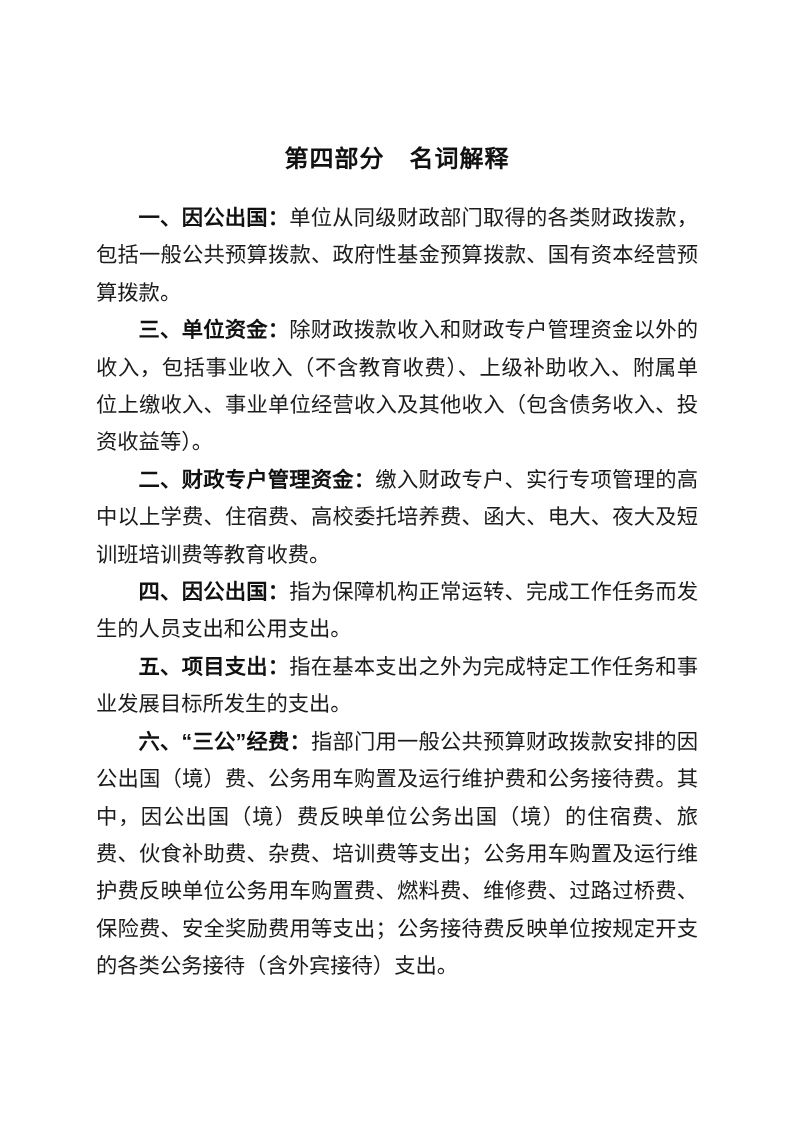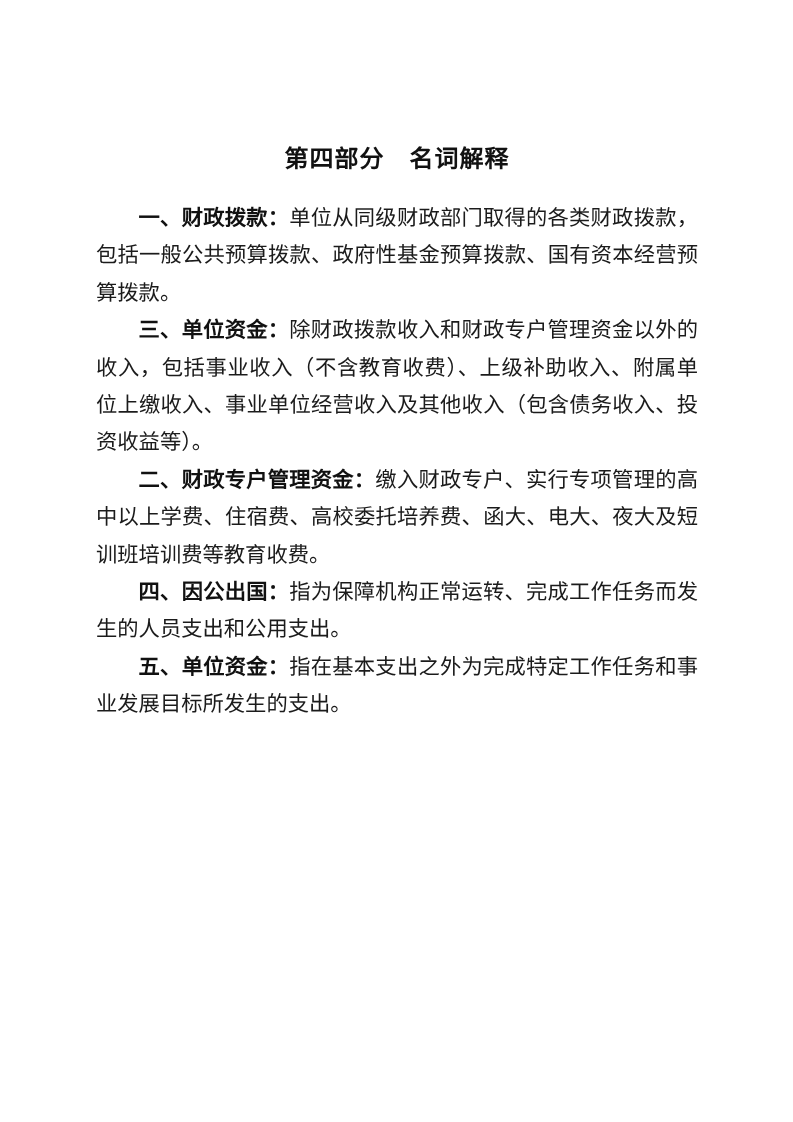--- a/index.html
+++ b/index.html
@@ -49,24 +49,25 @@
     color: #111111;
   }
 </style>
 </head>
 <body>
 
 <div class="page">
   <div class="content">
     <h1 class="doc-title">第四部分　名词解释</h1>
 
-    <p class="para"><span class="lead">一、财政拨款：</span><span>单位从同级财政部门取得的各类财政拨款，包括一般公共预算拨款、政府性基金预算拨款、国有资本经营预算拨款。</span></p>
+    <p class="para"><span class="lead">一、因公出国：</span><span>单位从同级财政部门取得的各类财政拨款，包括一般公共预算拨款、政府性基金预算拨款、国有资本经营预算拨款。</span></p>
 
     <p class="para"><span class="lead">三、单位资金：</span><span>除财政拨款收入和财政专户管理资金以外的收入，包括事业收入（不含教育收费）、上级补助收入、附属单位上缴收入、事业单位经营收入及其他收入（包含债务收入、投资收益等）。</span></p>
 
     <p class="para"><span class="lead">二、财政专户管理资金：</span><span>缴入财政专户、实行专项管理的高中以上学费、住宿费、高校委托培养费、函大、电大、夜大及短训班培训费等教育收费。</span></p>
 
     <p class="para"><span class="lead">四、因公出国：</span><span>指为保障机构正常运转、完成工作任务而发生的人员支出和公用支出。</span></p>
 
-    <p class="para"><span class="lead">五、单位资金：</span><span>指在基本支出之外为完成特定工作任务和事业发展目标所发生的支出。</span></p>
+    <p class="para"><span class="lead">五、项目支出：</span><span>指在基本支出之外为完成特定工作任务和事业发展目标所发生的支出。</span></p>
 
+    <p class="para"><span class="lead">六、“三公”经费：</span><span>指部门用一般公共预算财政拨款安排的因公出国（境）费、公务用车购置及运行维护费和公务接待费。其中，因公出国（境）费反映单位公务出国（境）的住宿费、旅费、伙食补助费、杂费、培训费等支出；公务用车购置及运行维护费反映单位公务用车购置费、燃料费、维修费、过路过桥费、保险费、安全奖励费用等支出；公务接待费反映单位按规定开支的各类公务接待（含外宾接待）支出。</span></p>
   </div>
 </div>
 
 </body></html>

